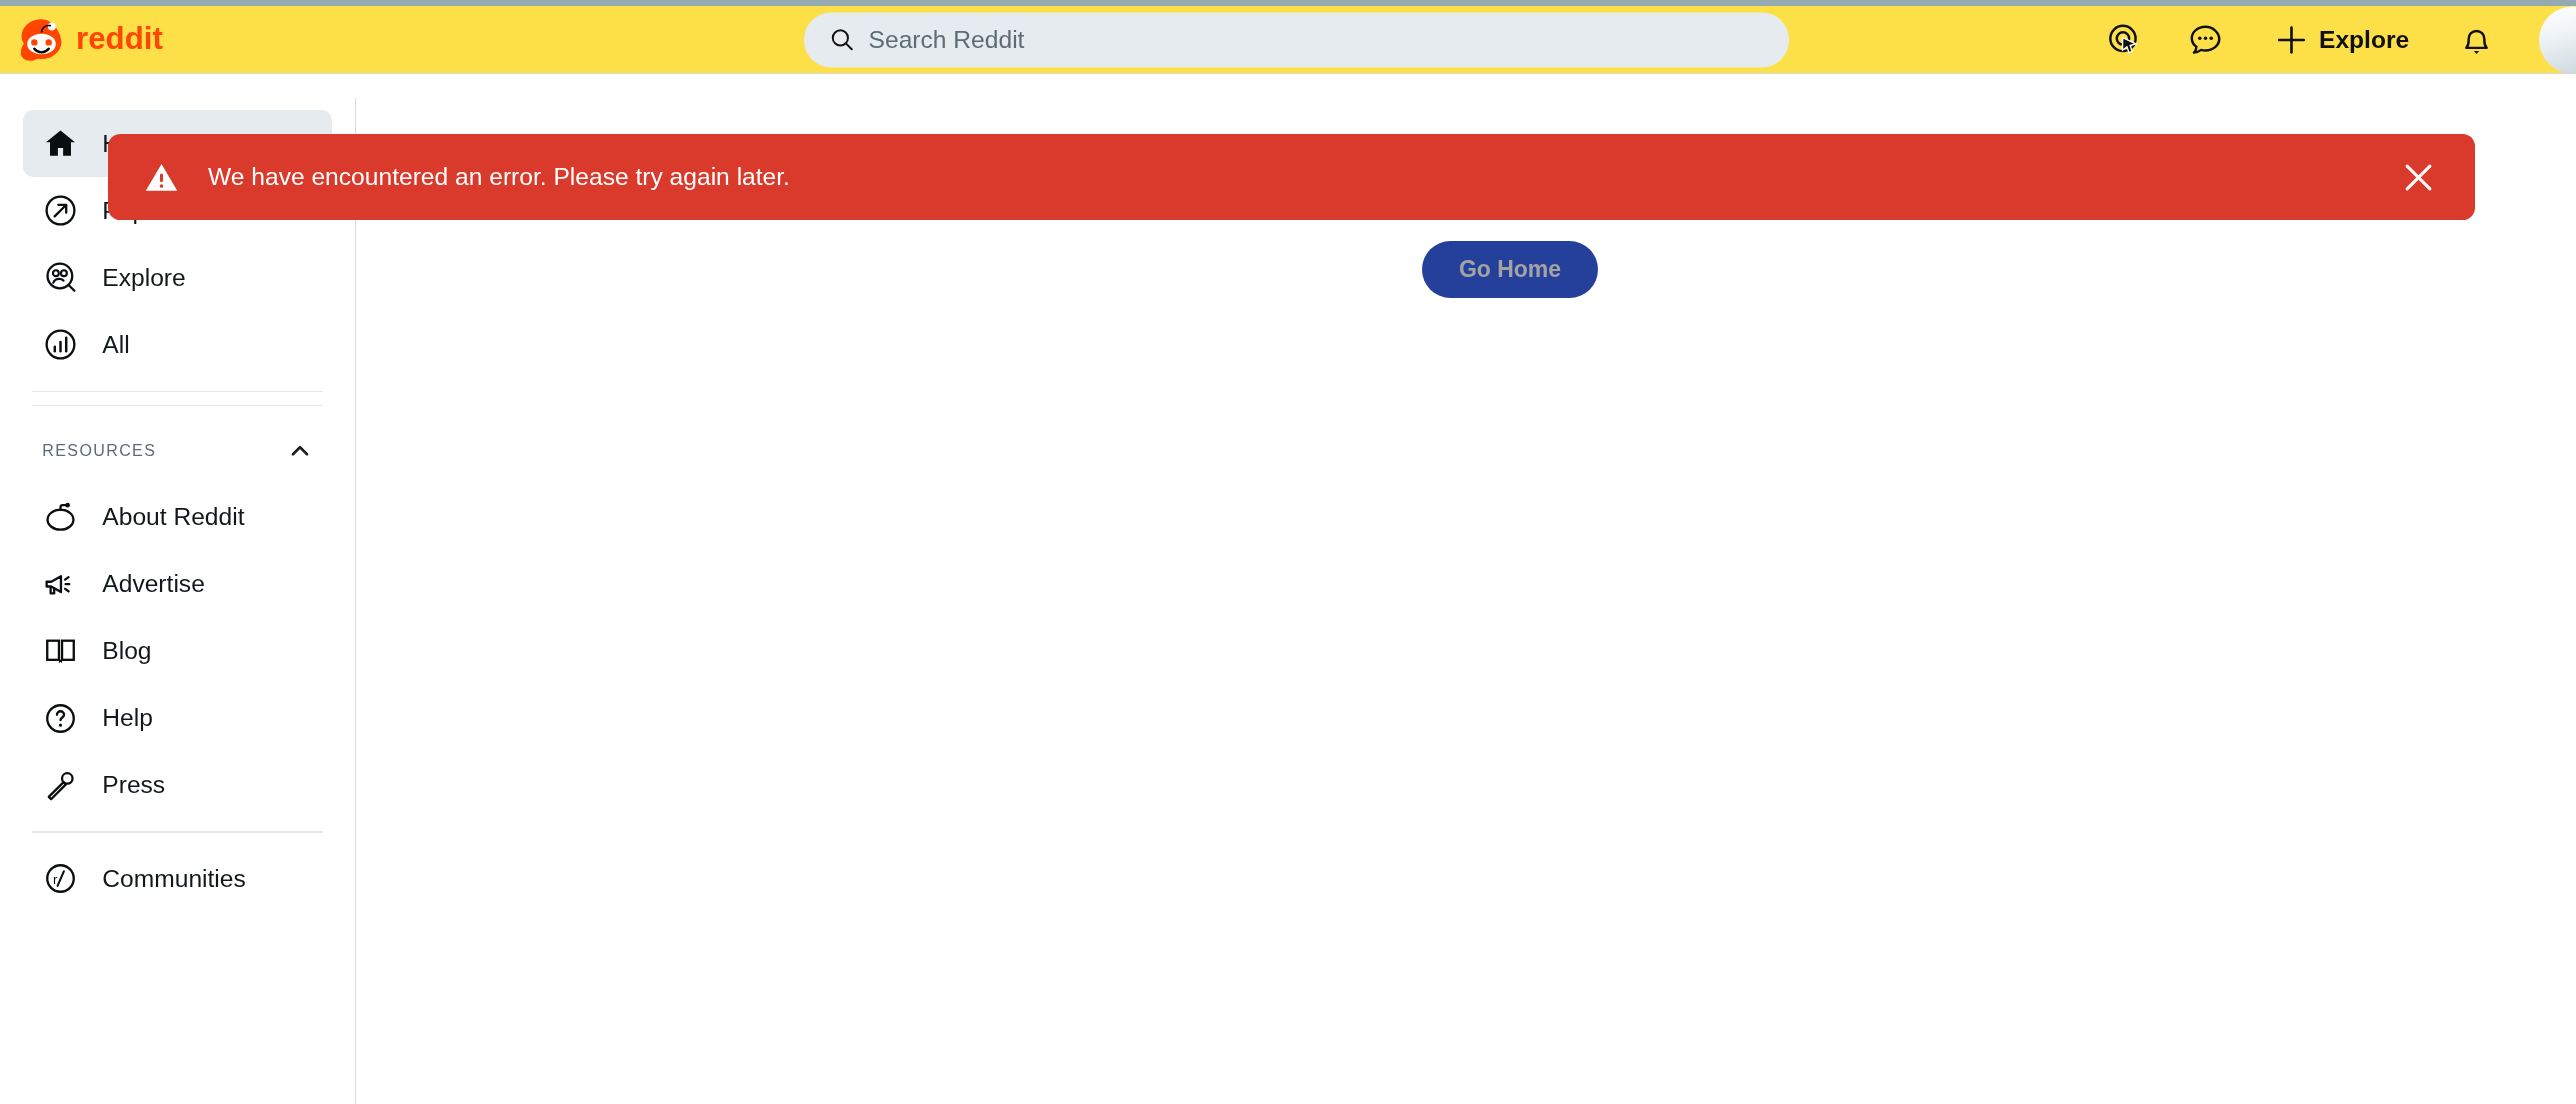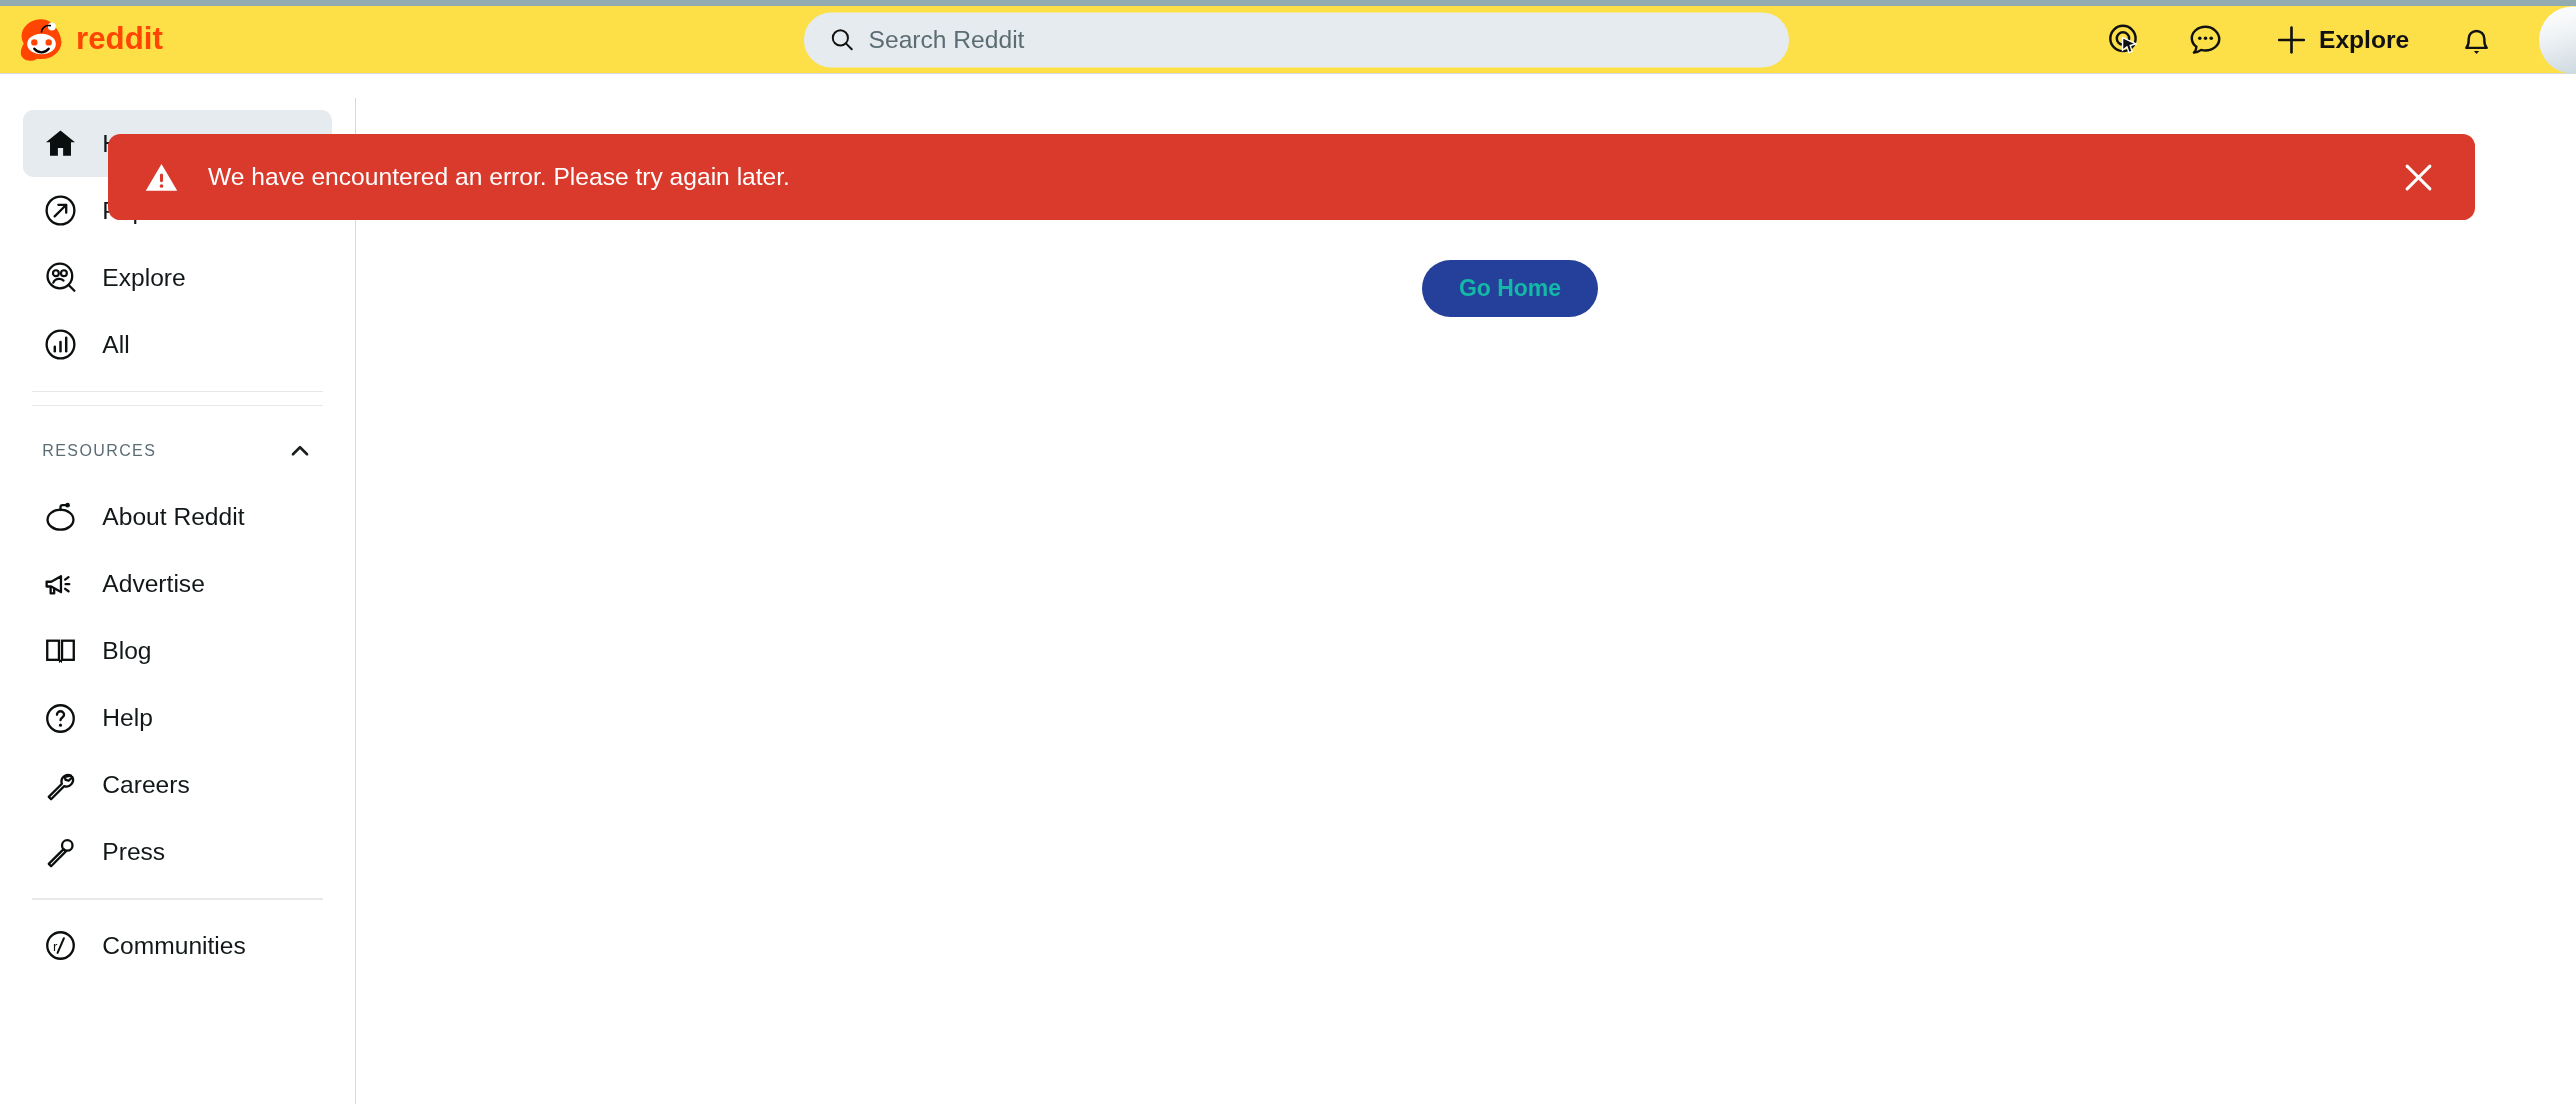--- a/index.html
+++ b/index.html
@@ -100,22 +100,22 @@
   .main {
     position: absolute; top: 98px; left: 444px;
     width: 2132px; height: 1006px; background: #ffffff;
   }
   .error-state {
     position: absolute; top: 0; left: 0; width: 100%;
     padding-top: 72px; text-align: center;
   }
   .error-text { font-size: 26px; color: #5c6c74; font-weight: 400; }
   .go-home-btn {
-    margin-top: 59px; display: inline-block;
-    background: #24409a; color: #14b8a6;
+    margin-top: 40px; display: inline-block;
+    background: #24409a; color: #a3a3a3;
     font-family: "Liberation Sans", sans-serif;
     font-size: 23px; font-weight: 700;
     border: 0; border-radius: 878px;
     padding: 15px 37px; cursor: pointer;
   }
 
   
   .banner {
     position: absolute; top: 134px; left: 108px;
     width: 2367px; height: 86px;
@@ -283,26 +283,20 @@
 
     <a class="nav-item" href="#">
       <svg class="nav-icon" viewBox="0 0 24 24">
         <circle cx="12" cy="12" r="8.6" fill="none" stroke="#0b0e0f" stroke-width="1.5"></circle>
         <path d="M9.7 9.6c0-1.3 1-2.3 2.3-2.3s2.3 1 2.3 2.3c0 1.8-2.3 1.7-2.3 3.5" fill="none" stroke="#0b0e0f" stroke-width="1.5" stroke-linecap="round"></path>
         <circle cx="12" cy="16.3" r="1" fill="#0b0e0f"></circle>
       </svg>
       <span class="nav-label">Help</span>
     </a>
 
-    <a class="nav-item" href="#">
-      <svg class="nav-icon" viewBox="0 0 24 24">
-        <path d="M18.8 5.6a4.3 4.3 0 0 0-5.9 5.3L4.4 19.4l1.5 1.5 8.5-8.5a4.3 4.3 0 0 0 5.3-5.9l-2.4 2.4-2-.5-.5-2z" fill="none" stroke="#0b0e0f" stroke-width="1.5" stroke-linejoin="round"></path>
-      </svg>
-      <span class="nav-label">Careers</span>
-    </a>
 
     <a class="nav-item" href="#">
       <svg class="nav-icon" viewBox="0 0 24 24">
         <circle cx="16.4" cy="7.4" r="3.4" fill="none" stroke="#0b0e0f" stroke-width="1.5"></circle>
         <path d="M14 9.8L4.4 19.4l1.5 1.5L15.5 11.3z" fill="none" stroke="#0b0e0f" stroke-width="1.5" stroke-linejoin="round"></path>
       </svg>
       <span class="nav-label">Press</span>
     </a>
 
     <div class="divider"></div>

